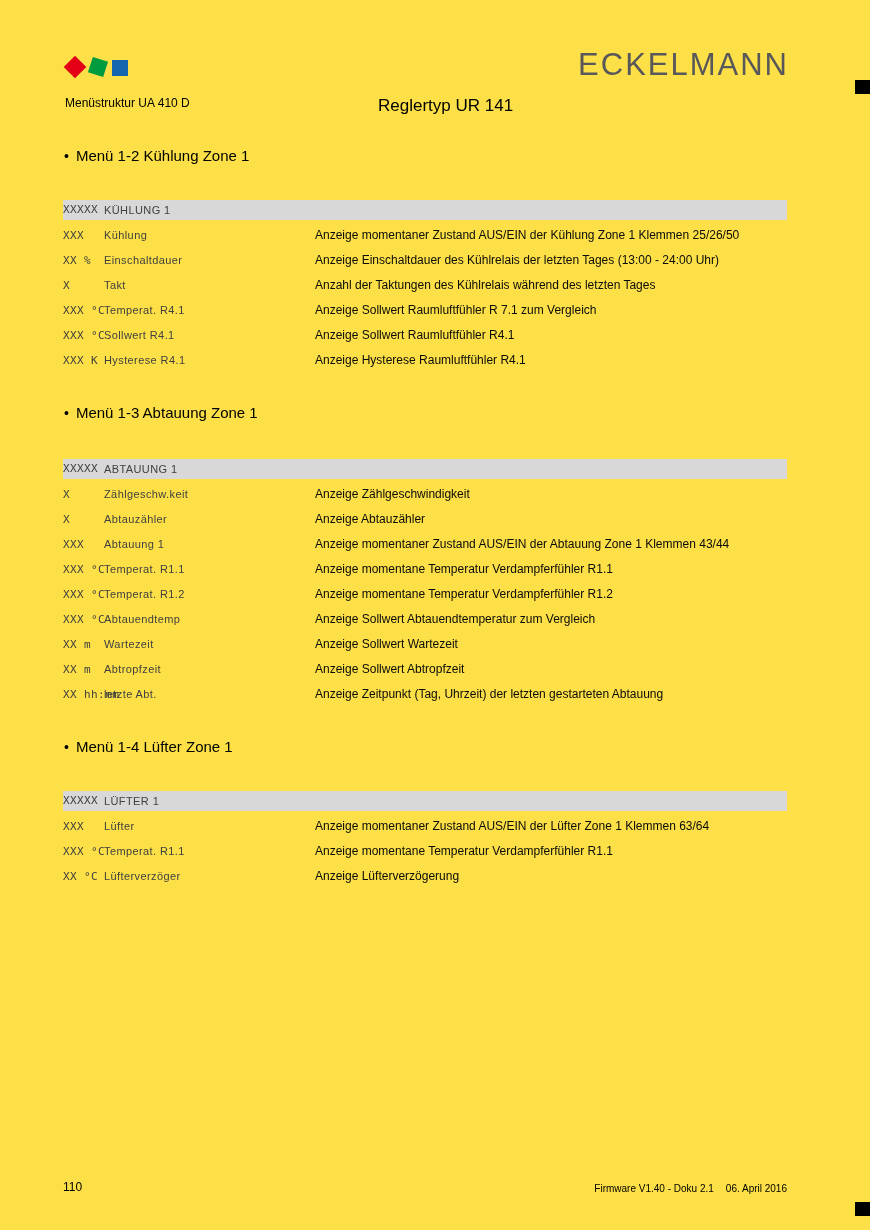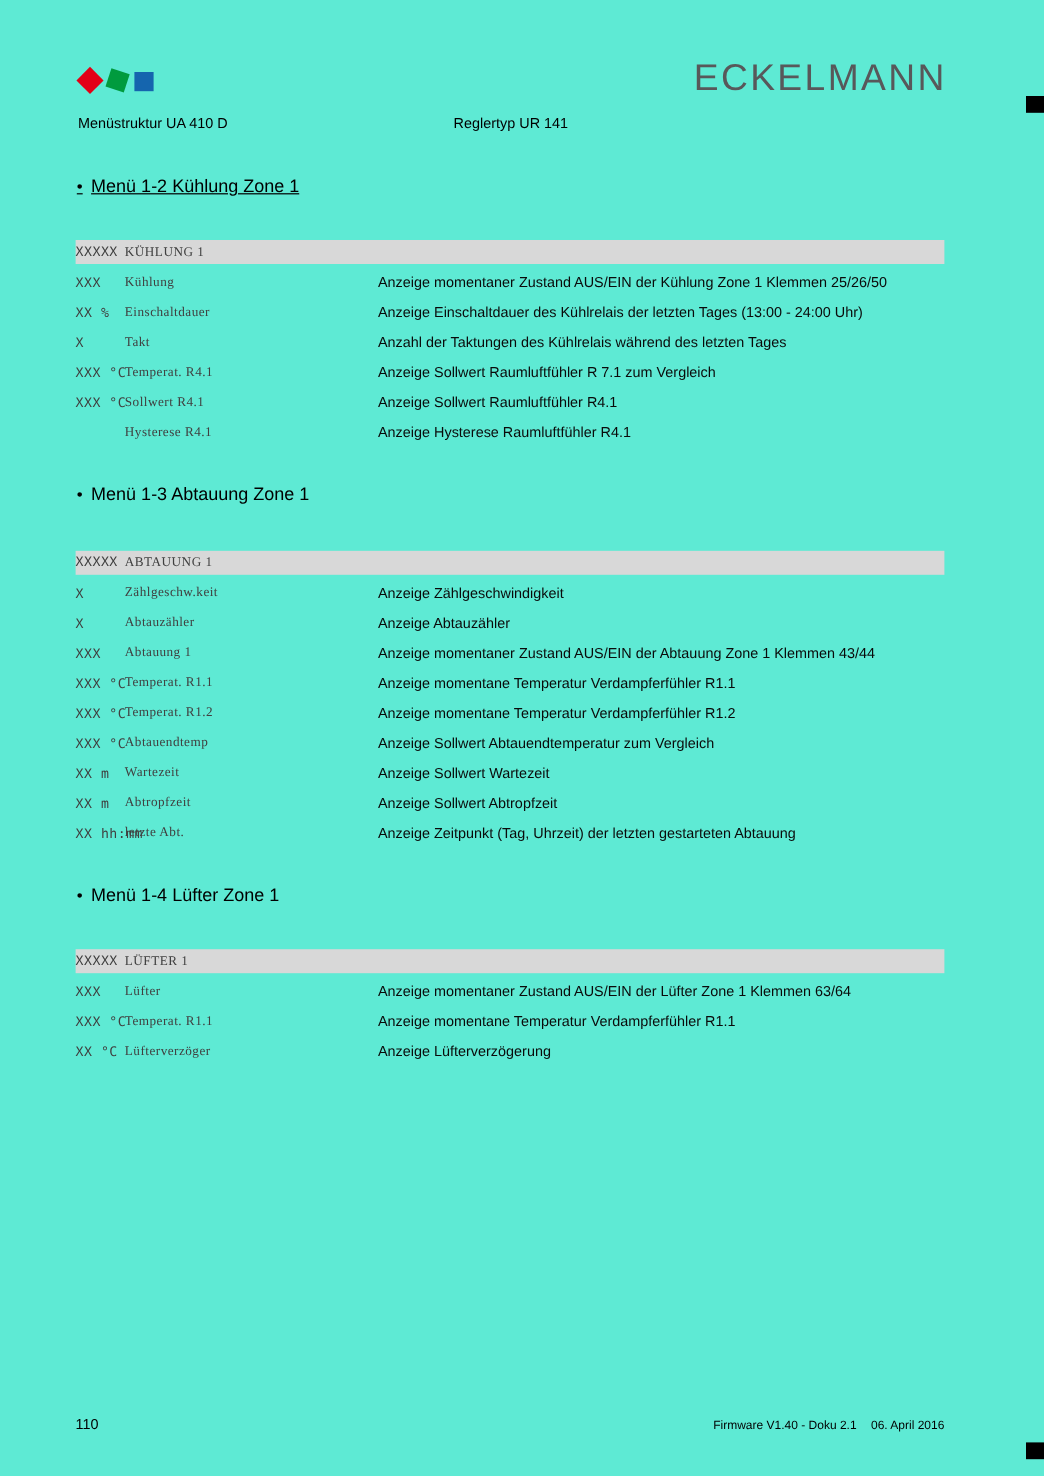--- a/index.html
+++ b/index.html
@@ -1,39 +1,39 @@
 <!DOCTYPE html>
 <html><head>
 <meta charset="utf-8">
 <style>
   * { margin:0; padding:0; box-sizing:border-box; }
   html,body { background:#ffffff; }
   .page {
     position:relative;
     width:870px; height:1230px;
-    background:#5eead4;
+    background:#fde047;
     font-family:"Liberation Sans", sans-serif;
     overflow:hidden;
   }
 
   
   .logo { position:absolute; left:64px; top:55px; width:70px; height:26px; }
   .shape { position:absolute; width:16px; height:16px; }
   .shape-red   { left:3px;  top:4px; background:#e30016; transform:rotate(45deg); }
   .shape-green { left:26px; top:4px; background:#009b3e; transform:rotate(18deg); }
   .shape-blue  { left:48px; top:5px; background:#1565ae; }
 
   .brand {
     position:absolute; top:47px; right:81px;
     font-size:31px; letter-spacing:2px;
     color:#58585a; font-weight:400;
   }
 
   .meta-left  { position:absolute; left:65px;  top:96px; font-size:12px; color:#000; }
-  .meta-right { position:absolute; left:378px; top:96px; font-size:12px; color:#000; }
+  .meta-right { position:absolute; left:378px; top:96px; font-size:17px; color:#000; }
 
   
   .edge-bar-top    { position:absolute; right:0; top:80px;   width:15px; height:14px; background:#000; }
   .edge-bar-bottom { position:absolute; right:0; top:1202px; width:15px; height:14px; background:#000; }
 
   
   .section-title { position:absolute; left:64px; font-size:15px; color:#000; }
   .section-title .bullet { margin-right:7px; font-size:14px; }
 
   
@@ -41,39 +41,39 @@
   .t-header {
     position:relative; height:20px; line-height:20px;
     background:#d8d8d8;
     font-family:"DejaVu Sans Mono", monospace;
     font-size:11px; letter-spacing:0.4px; color:#3c3c3c;
   }
   .t-body { padding-top:3px; }
   .t-row { position:relative; height:25px; line-height:25px; }
   .hl, .cell-label {
     position:absolute; left:5px;
-    font-family:Liberation Serif, serif;
+    font-family:Liberation Sans, sans-serif;
     font-size:11px; letter-spacing:0.4px; color:#404040;
     white-space:nowrap;
     padding-left:36px;
   }
   .hv, .cell-value {
     position:absolute; left:0; width:232px; text-align:left;
     font-family:"DejaVu Sans Mono", monospace;
     font-size:11px; letter-spacing:0.4px; color:#404040;
     white-space:nowrap;
   }
   .cell-desc {
     position:absolute; left:252px;
     font-size:12px; color:#0a0a0a;
     white-space:nowrap;
   }
 
   
-  .s1-title { top:147px;text-decoration:underline; }
+  .s1-title { top:147px; }
   .s2-title { top:404px; }
   .s3-title { top:738px; }
   .t1 { top:200px; }
   .t2 { top:459px; }
   .t3 { top:791px; }
 
   
   .page-number { position:absolute; left:63px; top:1180px; font-size:12px; color:#000; }
   .footer-right { position:absolute; right:83px; top:1183px; font-size:10px; color:#000; }
   .footer-right .date { margin-left:12px; }
@@ -125,20 +125,21 @@
         <span class="cell-value">XXX °C</span>
         <span class="cell-desc">Anzeige Sollwert Raumluftfühler R 7.1 zum Vergleich</span>
       </div>
       <div class="t-row">
         <span class="cell-label">Sollwert R4.1</span>
         <span class="cell-value">XXX °C</span>
         <span class="cell-desc">Anzeige Sollwert Raumluftfühler R4.1</span>
       </div>
       <div class="t-row">
         <span class="cell-label">Hysterese R4.1</span>
+        <span class="cell-value">XXX K</span>
         <span class="cell-desc">Anzeige Hysterese Raumluftfühler R4.1</span>
       </div>
     </div>
   </div>
 
   <div class="section-title s2-title">
     <span class="bullet">•</span><span>Menü 1-3 Abtauung Zone 1</span>
   </div>
   <div class="table t2">
     <div class="t-header">

